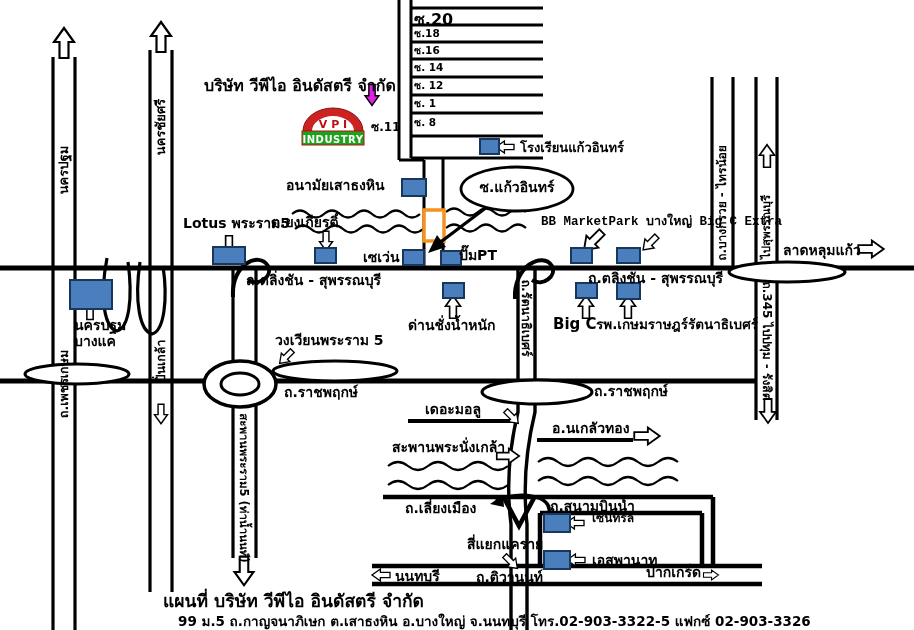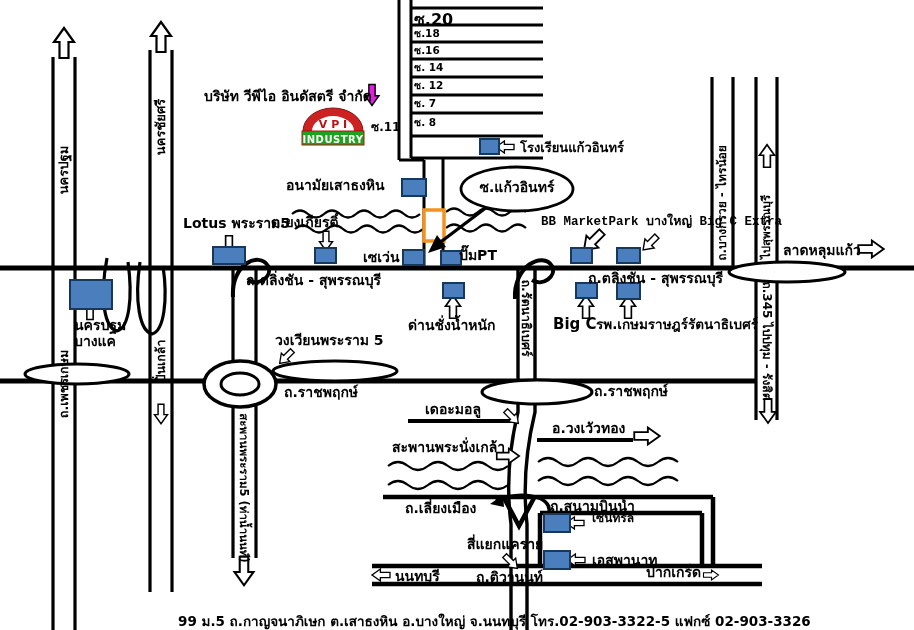--- a/index.html
+++ b/index.html
@@ -128,29 +128,29 @@
 
   <g transform="translate(302,104)">
     <path d="M1,27 A30,23 0 0 1 61,27 Z" fill="#cc2222" stroke="#881111" stroke-width="1"></path>
     <path d="M10,27 A21,15 0 0 1 52,27 Z" fill="#fff"></path>
     <text x="31" y="24" text-anchor="middle" font-size="11" font-weight="bold" fill="#bb1111">V P I</text>
     <rect x="0" y="27" width="62" height="14" fill="#1ea21e" stroke="#bb1111"></rect>
     <text x="31" y="38.5" text-anchor="middle" font-size="10" font-weight="bold" fill="#fff" letter-spacing="0.5">INDUSTRY</text>
   </g>
 </svg>
 
-  <div class="lbl" style="left:204px;top:88px;font-size:14px">บริษัท วีพีไอ อินดัสตรี จำกัด</div>
+  <div class="lbl" style="left:204px;top:76px;font-size:16px">บริษัท วีพีไอ อินดัสตรี จำกัด</div>
   <div class="lbl" style="left:371px;top:120px;font-size:12px">ซ.11</div>
 
   <div class="lbl" style="left:414px;top:10px;font-size:16px">ซ.20</div>
   <div class="lbl" style="left:414px;top:27px;font-size:10.5px">ซ.18</div>
   <div class="lbl" style="left:414px;top:44px;font-size:10.5px">ซ.16</div>
   <div class="lbl" style="left:414px;top:61px;font-size:10.5px">ซ. 14</div>
   <div class="lbl" style="left:414px;top:79px;font-size:10.5px">ซ. 12</div>
-  <div class="lbl" style="left:414px;top:97px;font-size:10.5px">ซ. 7</div>
+  <div class="lbl" style="left:414px;top:97px;font-size:10.5px">ซ. 1</div>
   <div class="lbl" style="left:414px;top:116px;font-size:10.5px">ซ. 8</div>
 
   <div class="lbl" style="left:520px;top:140px;font-size:13px">โรงเรียนแก้วอินทร์</div>
   <div class="lbl" style="left:286px;top:177px;font-size:14px">อนามัยเสาธงหิน</div>
   <div class="lbl ctr" style="left:461px;top:179px;width:112px;font-size:14px">ซ.แก้วอินทร์</div>
   <div class="lbl" style="left:183px;top:215px;font-size:14px">Lotus พระราม5</div>
   <div class="lbl" style="left:271px;top:214px;font-size:14px">ต.ยงเกียรติ์</div>
   <div class="lbl" style="left:363px;top:249px;font-size:14px">เซเว่น</div>
   <div class="lbl" style="left:459px;top:247px;font-size:14px">ปั๊มPT</div>
   <div class="lbl serif" style="left:541px;top:215px;font-size:12.5px">BB MarketPark บางใหญ่  Big C Extra</div>
@@ -159,36 +159,37 @@
   <div class="lbl" style="left:783px;top:242px;font-size:14px">ลาดหลุมแก้ว</div>
   <div class="lbl" style="left:553px;top:315px;font-size:15px">Big C</div>
   <div class="lbl" style="left:596px;top:316px;font-size:13.5px">รพ.เกษมราษฎร์รัตนาธิเบศร์</div>
   <div class="lbl" style="left:408px;top:317px;font-size:14px">ด่านชั่งน้ำหนัก</div>
   <div class="lbl" style="left:74px;top:317px;font-size:14px">นครปฐม</div>
   <div class="lbl" style="left:74px;top:333px;font-size:14px">บางแค</div>
   <div class="lbl" style="left:275px;top:332px;font-size:14px">วงเวียนพระราม 5</div>
   <div class="lbl" style="left:284px;top:384px;font-size:14px">ถ.ราชพฤกษ์</div>
   <div class="lbl" style="left:594px;top:383px;font-size:14px">ถ.ราชพฤกษ์</div>
   <div class="lbl" style="left:425px;top:401px;font-size:14px">เดอะมอลู</div>
-  <div class="lbl" style="left:552px;top:420px;font-size:14px">อ.วงเวัวทอง</div>
+  <div class="lbl" style="left:552px;top:420px;font-size:14px">อ.นเกลัวทอง</div>
   <div class="lbl" style="left:392px;top:439px;font-size:14px">สะพานพระนั่งเกล้า</div>
   <div class="lbl" style="left:405px;top:500px;font-size:14px">ถ.เลี่ยงเมือง</div>
   <div class="lbl" style="left:550px;top:498px;font-size:14px">ถ.สนามบินน้ำ</div>
   <div class="lbl" style="left:592px;top:511px;font-size:12px">เซ็นทรัล</div>
   <div class="lbl" style="left:592px;top:552px;font-size:14px">เอสพานาท</div>
   <div class="lbl" style="left:467px;top:536px;font-size:14px">สี่แยกแคราย</div>
   <div class="lbl" style="left:476px;top:569px;font-size:14px">ถ.ติวานนท์</div>
   <div class="lbl" style="left:395px;top:568px;font-size:14px">นนทบุรี</div>
   <div class="lbl" style="left:646px;top:564px;font-size:14px">ปากเกร็ด</div>
 
   <div class="lbl vccw" style="left:64px;top:170px;font-size:13px">นครปฐม</div>
   <div class="lbl vccw" style="left:161px;top:127px;font-size:13px">นครชัยศรี</div>
   <div class="lbl vccw" style="left:64px;top:384px;font-size:12.5px">ถ.เพชรเกษม</div>
   <div class="lbl vccw" style="left:161px;top:361px;font-size:12.5px">ปิ่นเกล้า</div>
   <div class="lbl vccw" style="left:722px;top:203px;font-size:12px">ถ.บางกรวย - ไทรน้อย</div>
   <div class="lbl vccw" style="left:766px;top:227px;font-size:11.5px">ไปสุพรรณบุรี</div>
   <div class="lbl vcw" style="left:766px;top:341px;font-size:12px">ถ.345 ไปปทุม - รังสิต</div>
   <div class="lbl vcw" style="left:526px;top:318px;font-size:12.5px">ถ.รัตนาธิเบศร์</div>
   <div class="lbl vcw" style="left:244px;top:488px;font-size:11.5px">สะพานพระราม5 (ท่าน้ำนนท์)</div>
 
+  <div class="lbl" style="left:163px;top:591px;font-size:17.5px">แผนที่ บริษัท วีพีไอ อินดัสตรี  จำกัด</div>
   <div class="lbl" style="left:178px;top:613px;font-size:13.5px">99 ม.5 ถ.กาญจนาภิเษก ต.เสาธงหิน อ.บางใหญ่ จ.นนทบุรี   โทร.02-903-3322-5   แฟกซ์ 02-903-3326</div>
 
 </div>
 
 </body></html>

